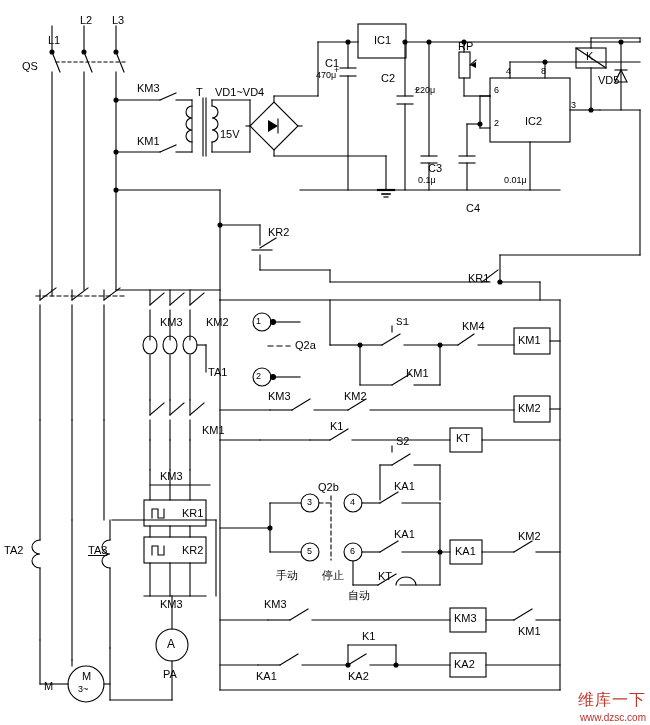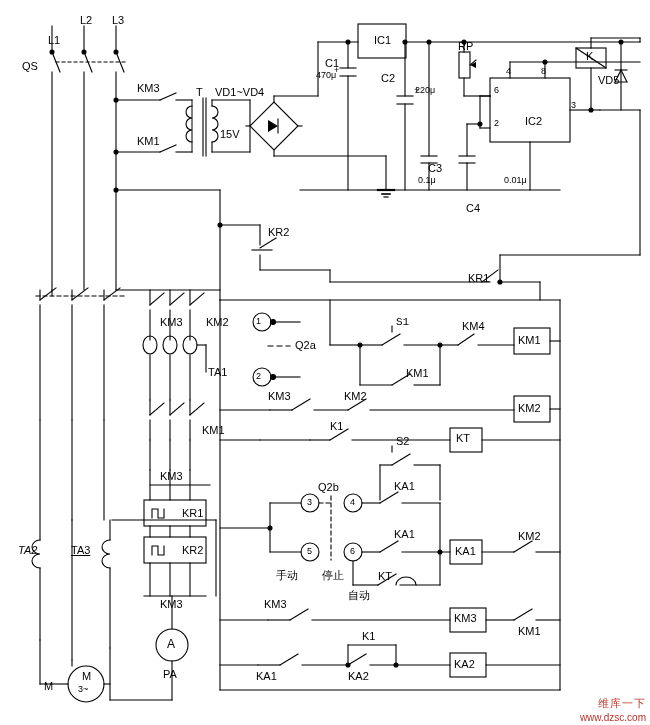--- a/index.html
+++ b/index.html
@@ -3,21 +3,21 @@
 <meta charset="utf-8">
 <style>
   html,body{margin:0;padding:0;background:#ffffff;}
   body{width:650px;height:725px;font-family:"Liberation Sans",sans-serif;}
   #stage{position:relative;width:650px;height:725px;overflow:hidden;background:#fff;}
   svg{position:absolute;left:0;top:0;width:650px;height:725px;}
   .lbl{position:absolute;font-family:"Liberation Sans",sans-serif;font-size:11px;color:#000;white-space:nowrap;}
   .lbl.sm{font-size:9px;}
   .lbl.lg{font-size:12px;}
   .wm{position:absolute;right:4px;bottom:2px;font-size:10px;color:#b8322b;font-family:"Liberation Sans",sans-serif;}
-  .wm2{position:absolute;right:4px;bottom:14px;font-size:11px;color:#c0392b;letter-spacing:1px;}
+  .wm2{position:absolute;right:4px;bottom:14px;font-size:16px;color:#c0392b;letter-spacing:1px;}
 </style>
 </head>
 <body>
 
 <div id="stage">
 
 <svg viewBox="0 0 650 725">
   <g fill="none" stroke="#000" stroke-width="1.1" stroke-linecap="square">
 
     <line x1="52" y1="26" x2="52" y2="52"></line>
@@ -425,22 +425,22 @@
 <span class="lbl" style="left:518px;top:530px;">KM2</span>
 <span class="lbl" style="left:455px;top:545px;">KA1</span>
 <span class="lbl" style="left:378px;top:570px;">KT</span>
 <span class="lbl" style="left:276px;top:568px;">手动</span>
 <span class="lbl" style="left:322px;top:568px;">停止</span>
 <span class="lbl" style="left:348px;top:588px;">自动</span>
 <span class="lbl" style="left:160px;top:598px;">KM3</span>
 <span class="lbl" style="left:264px;top:598px;">KM3</span>
 <span class="lbl" style="left:454px;top:612px;">KM3</span>
 <span class="lbl" style="left:518px;top:625px;">KM1</span>
-<span class="lbl" style="left:18px;top:544px;font-style:italic;">TA2</span>
-<span class="lbl" style="left:71px;top:544px;text-decoration:underline;">TA3</span>
+<span class="lbl" style="left:4px;top:544px;">TA2</span>
+<span class="lbl" style="left:88px;top:544px;text-decoration:underline;">TA3</span>
 <span class="lbl lg" style="left:167px;top:637px;">A</span>
 <span class="lbl" style="left:163px;top:668px;">PA</span>
 <span class="lbl" style="left:362px;top:630px;">K1</span>
 <span class="lbl" style="left:256px;top:670px;">KA1</span>
 <span class="lbl" style="left:348px;top:670px;">KA2</span>
 <span class="lbl" style="left:454px;top:658px;">KA2</span>
 <span class="lbl" style="left:44px;top:680px;">M</span>
 <span class="lbl" style="left:82px;top:670px;">M</span>
 <span class="lbl sm" style="left:78px;top:684px;">3~</span>
 

